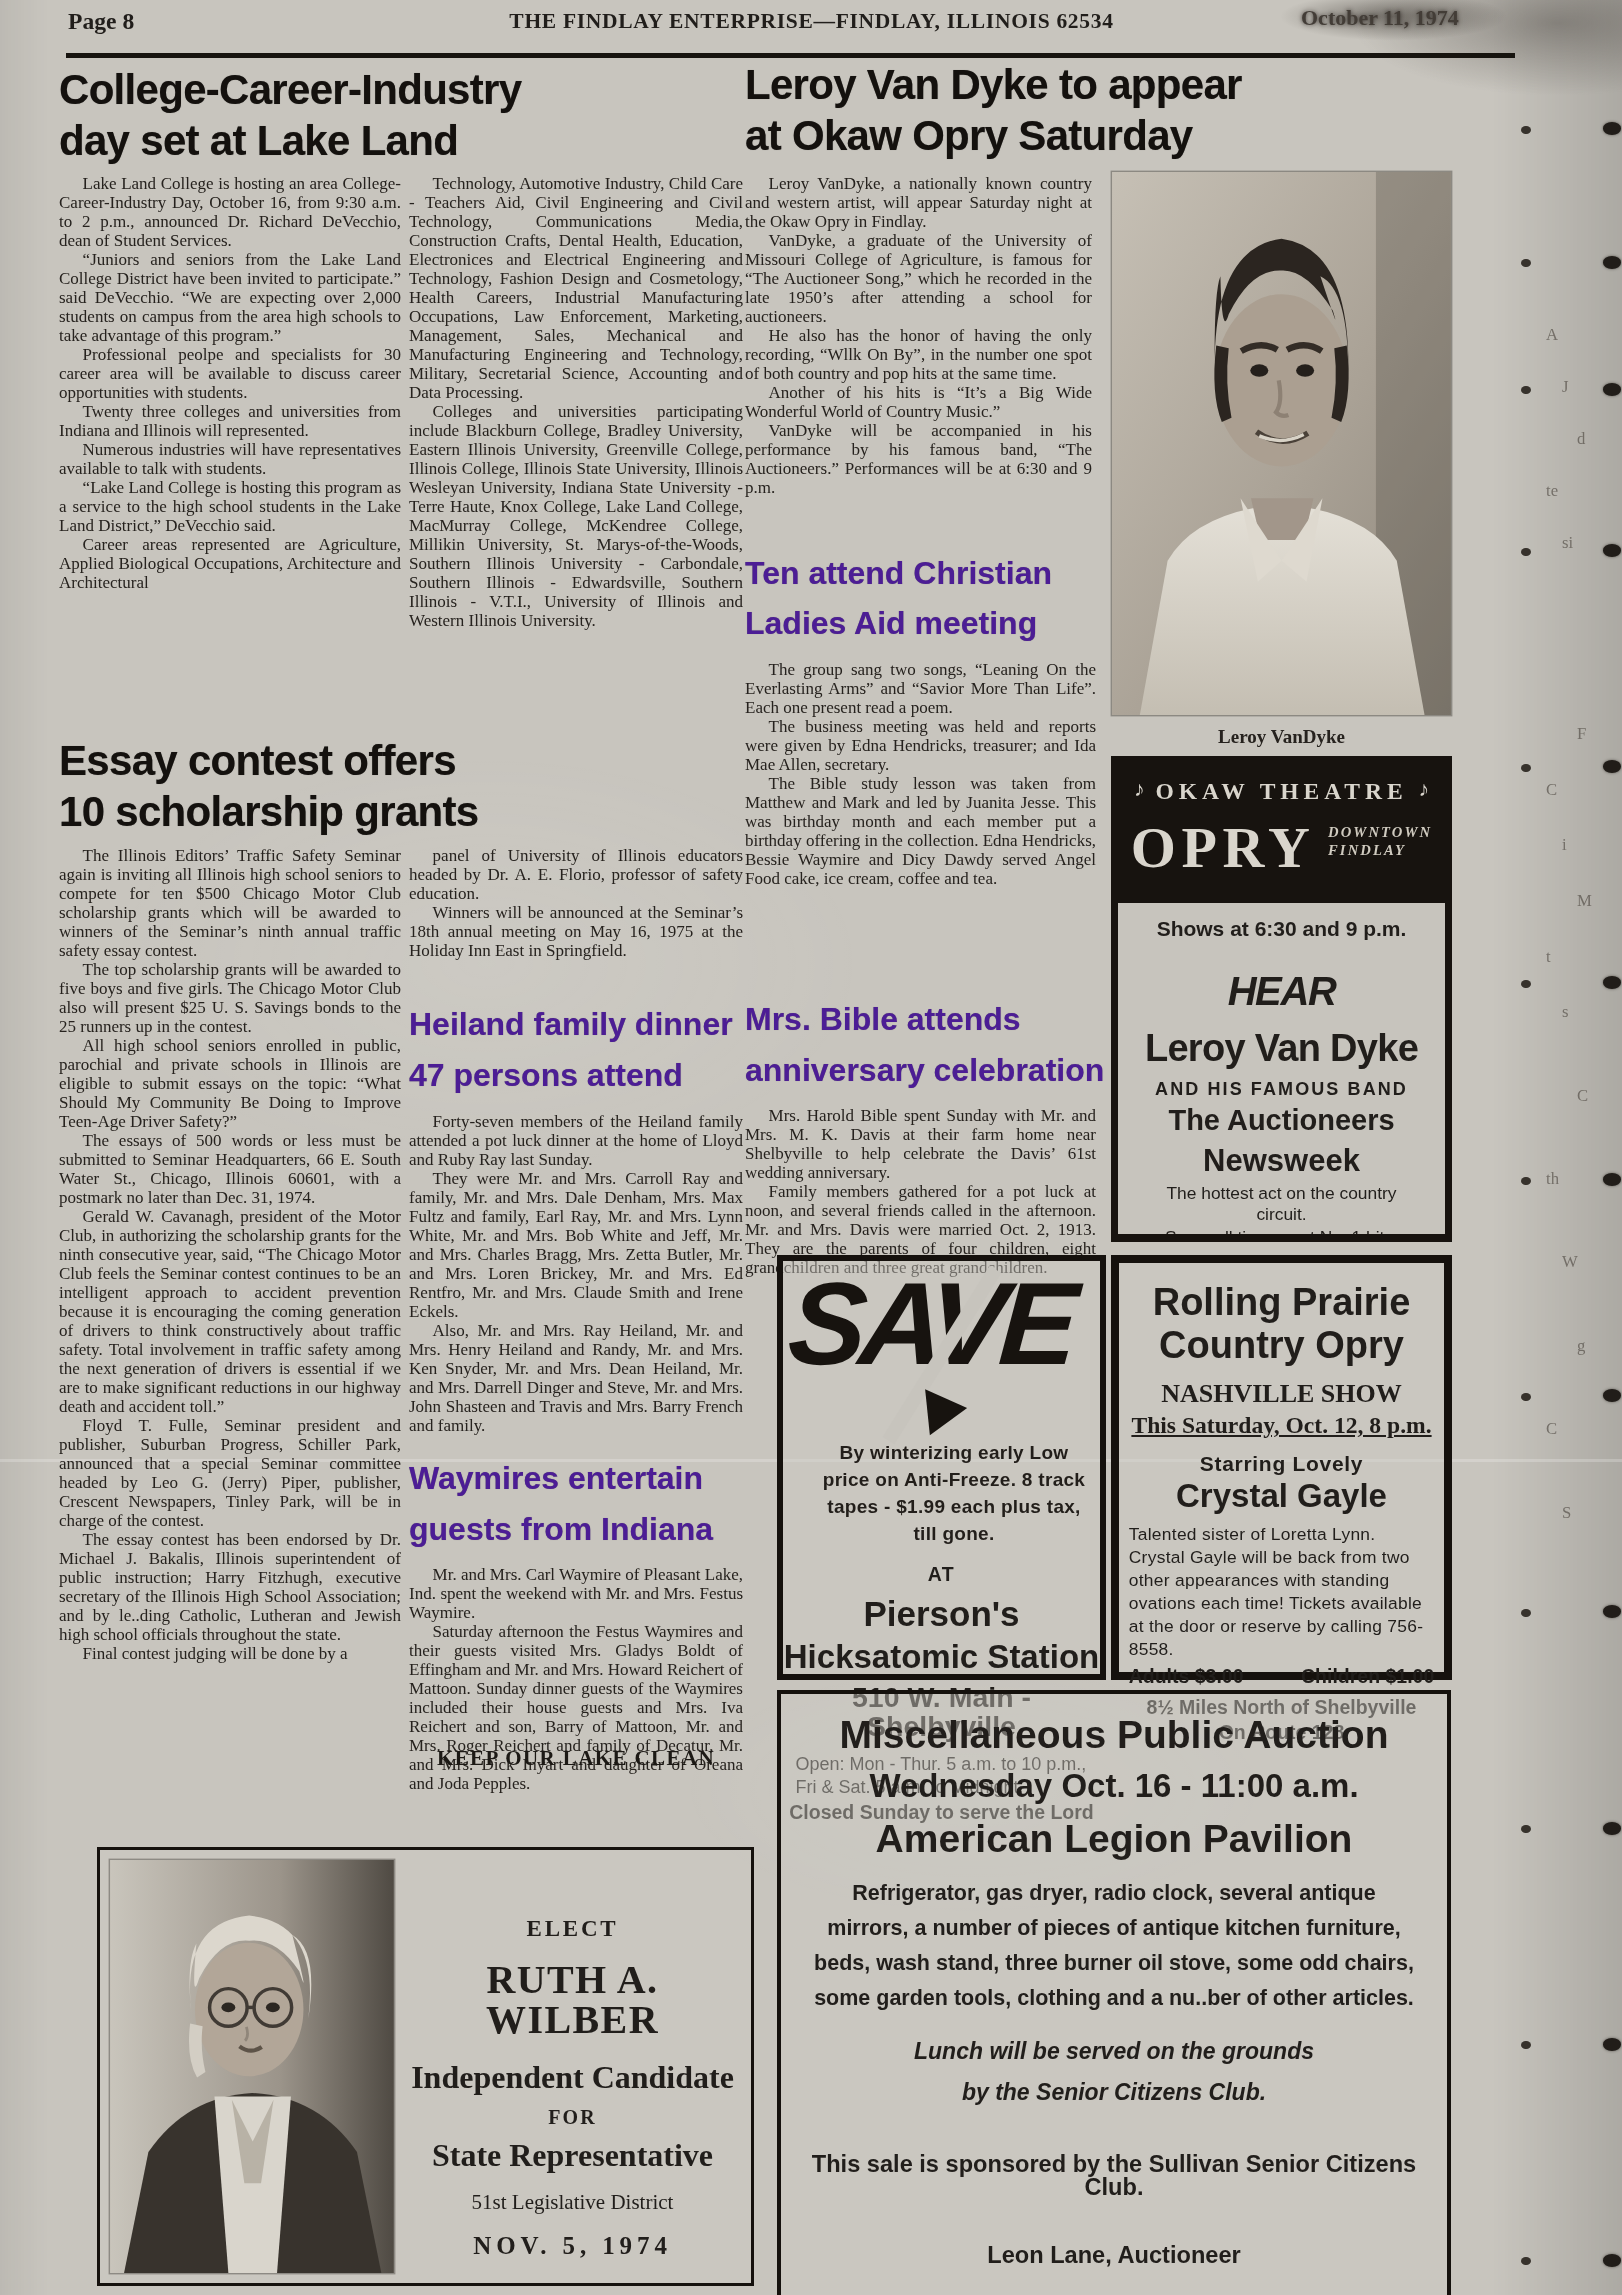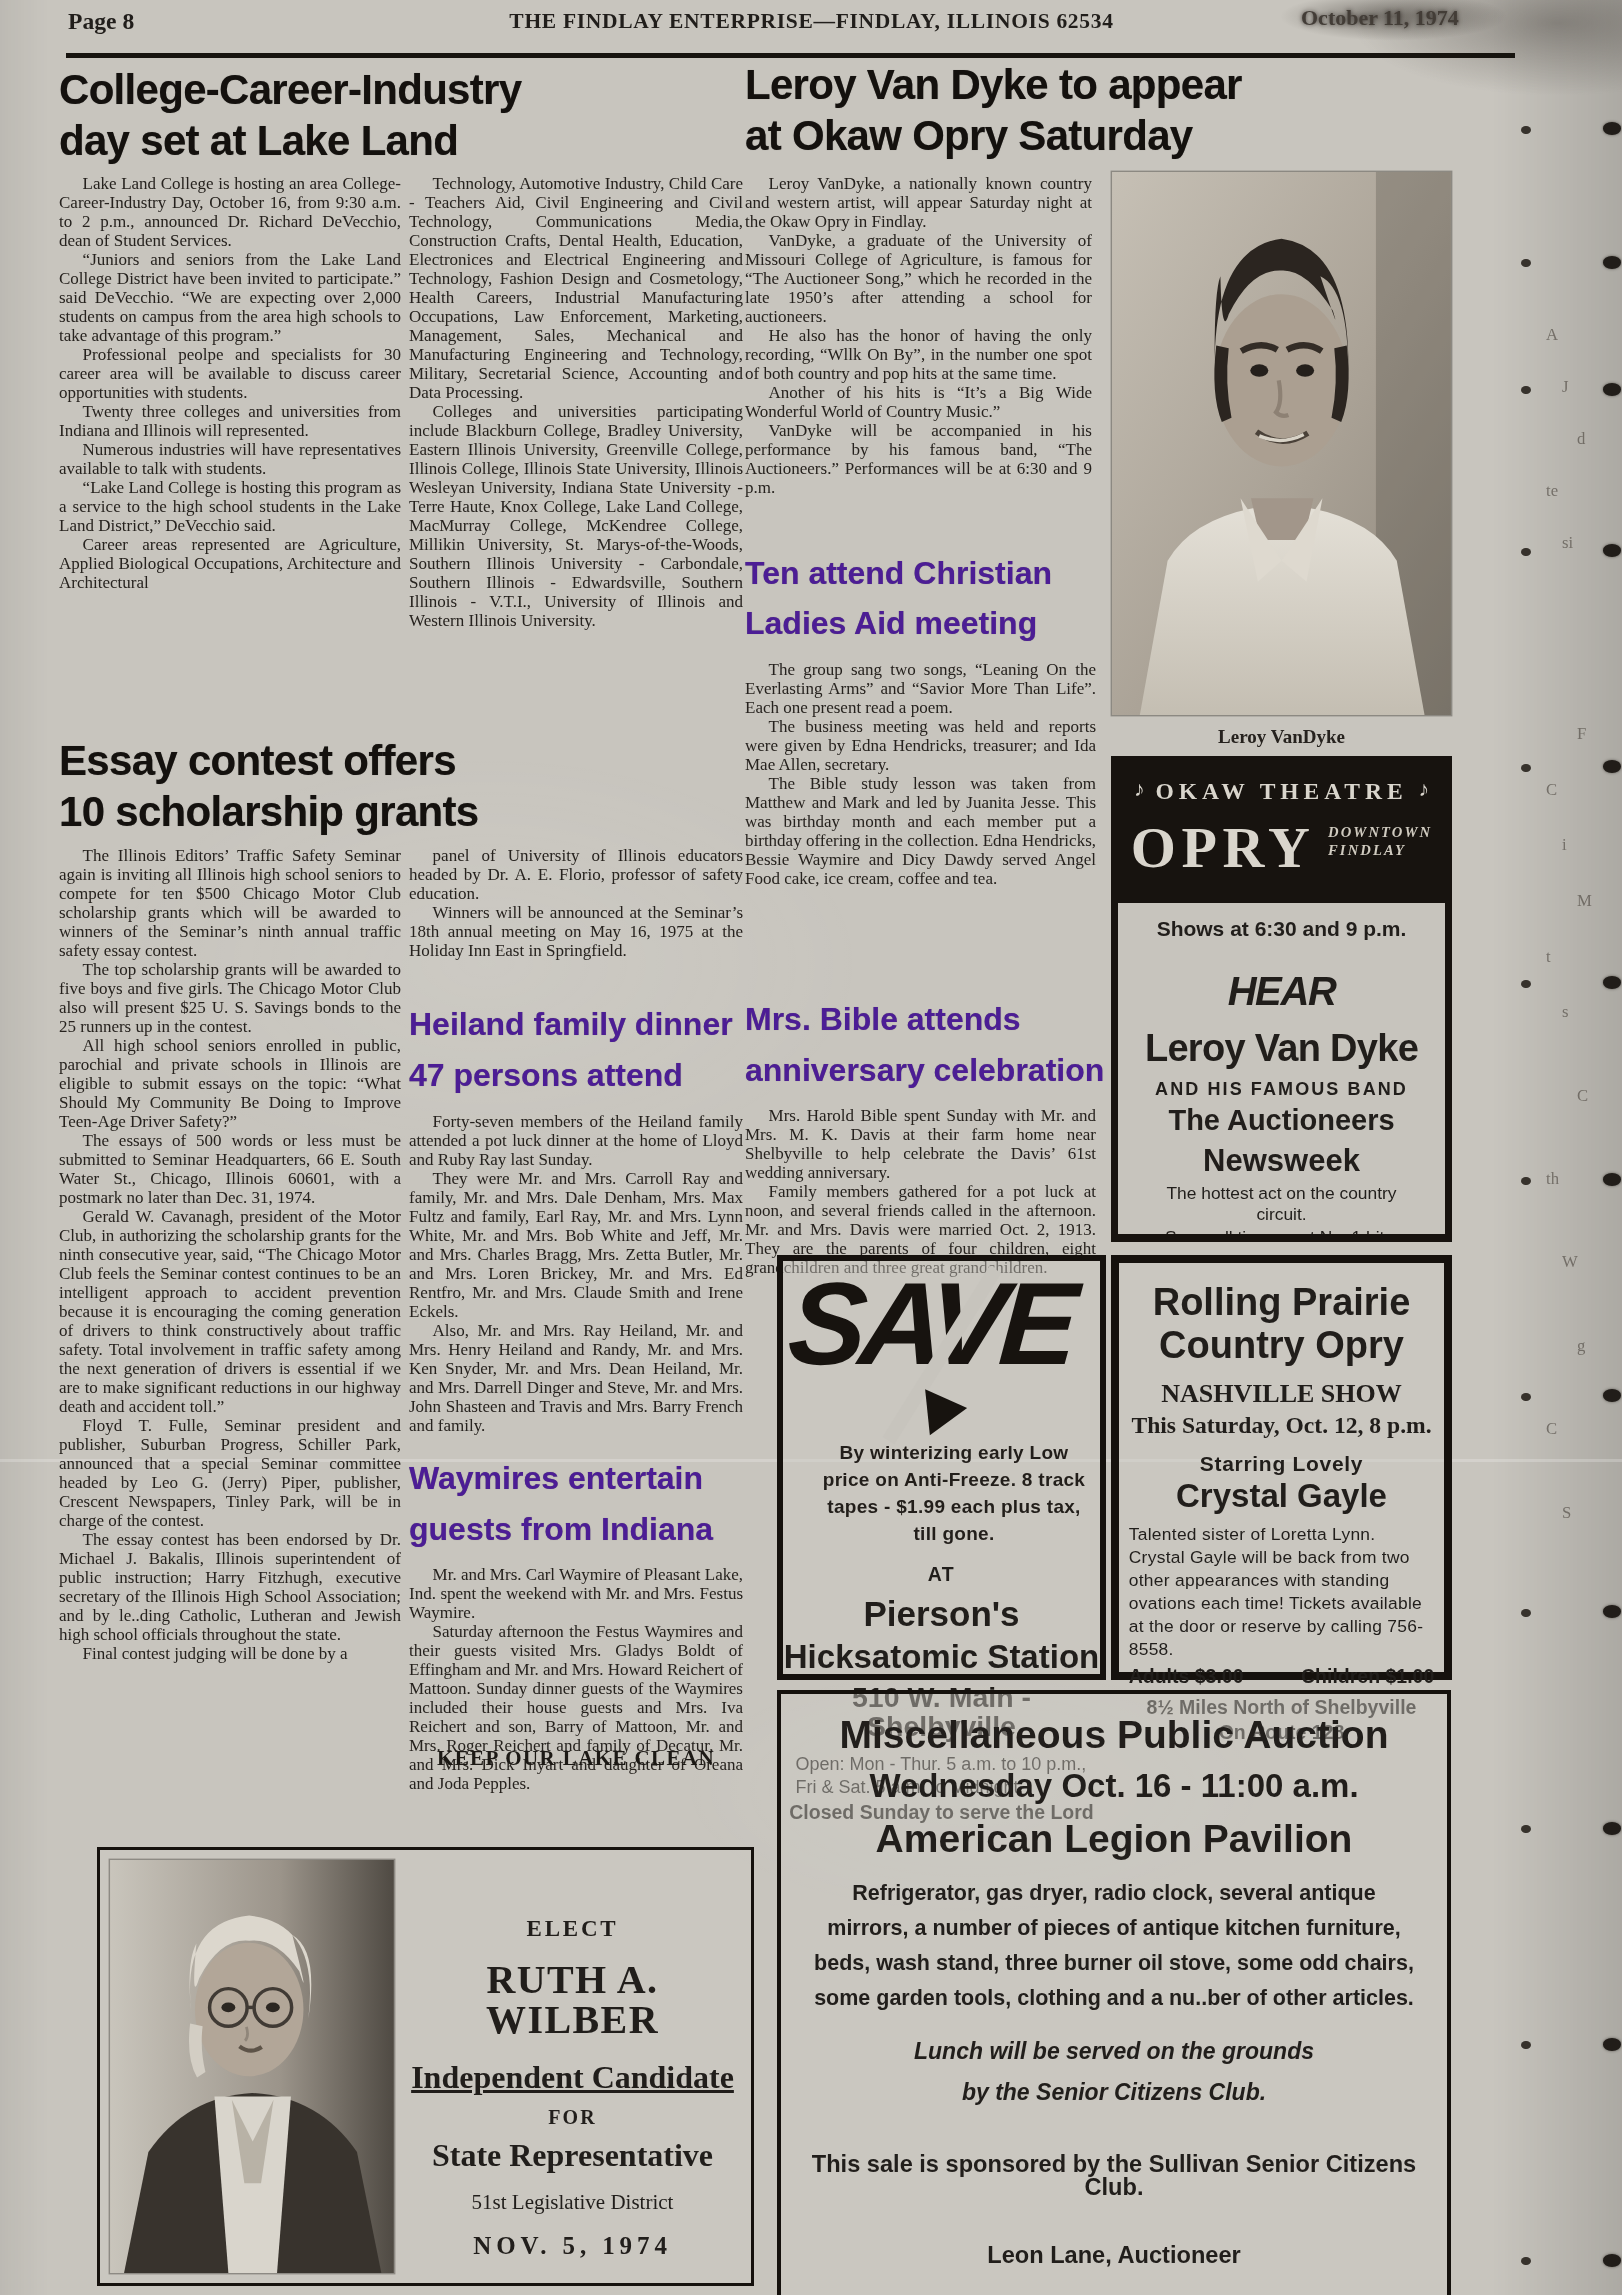--- a/index.html
+++ b/index.html
@@ -60,42 +60,42 @@
   .pierson-at{margin-top:18px;font:700 19.5px/1 "Liberation Sans",sans-serif;letter-spacing:1.4px;}
   .pierson-n1{margin-top:11px;font:800 35px/1 "Liberation Sans",sans-serif;}
   .pierson-n2{margin-top:9.7px;font:800 33px/1 "Liberation Sans",sans-serif;}
   .pierson-addr{margin-top:9.7px;font:800 28.5px/1 "Liberation Sans",sans-serif;}
   .pierson-hours{margin-top:12.5px;font:500 18px/23px "Liberation Sans",sans-serif;text-align:left;padding:0 12.5px;}
   .pierson-closed{margin-top:4.2px;font:700 19.5px/1 "Liberation Sans",sans-serif;}
   
   .rolling{left:1111px;top:1255px;width:341px;height:425px;border:8.3px solid #15110d;}
   .roll-n{margin-top:18px;font:800 38px/43px "Liberation Sans",sans-serif;}
   .roll-nash{margin-top:14px;font:700 26px/1 "Liberation Serif",serif;}
-  .roll-when{margin-top:7px;font:700 23.6px/1 "Liberation Serif",serif;}
+  .roll-when{margin-top:7px;font:700 23.6px/1 "Liberation Serif",serif;text-decoration:underline;}
   .roll-star1{margin-top:15.3px;font:700 21px/1 "Liberation Sans",sans-serif;letter-spacing:0.7px;}
   .roll-star2{margin-top:5.6px;font:800 33px/1 "Liberation Sans",sans-serif;}
   .roll-body{margin:11px 9.7px 0 9.7px;font:500 17.4px/23px "Liberation Sans",sans-serif;text-align:left;letter-spacing:0.3px;}
   .roll-price{margin:5.6px 9.7px 0 9.7px;display:flex;justify-content:space-between;font:700 19.5px/1 "Liberation Sans",sans-serif;}
   .roll-loc{margin-top:8.3px;font:700 19.5px/25px "Liberation Sans",sans-serif;}
   
   .auction{left:777px;top:1690px;width:674px;height:779px;border:4.9px solid #15110d;}
   .auc-title{margin-top:21px;font:800 39px/1 "Liberation Sans",sans-serif;}
   .auc-when{margin-top:15.3px;font:800 33px/1 "Liberation Sans",sans-serif;}
   .auc-where{margin-top:16.7px;font:800 39px/1 "Liberation Sans",sans-serif;}
   .auc-items{margin:18px 32px 0 32px;font:600 21.5px/35px "Liberation Sans",sans-serif;}
   .auc-lunch{margin-top:23.6px;font:italic 700 23px/1 "Liberation Sans",sans-serif;}
   .auc-lunch2{margin-top:18px;font:italic 700 23px/1 "Liberation Sans",sans-serif;}
   .auc-sponsor{margin-top:49px;font:700 23.6px/1 "Liberation Sans",sans-serif;}
   .auc-name{margin-top:44px;font:700 23.6px/1 "Liberation Sans",sans-serif;}
   
   .wilber{left:97px;top:1847px;width:657px;height:439px;border:3.5px solid #15110d;}
   .wilber-text{position:absolute;left:299px;top:0;width:347px;text-align:center;}
   .wil-elect{margin-top:67px;font:700 23px/1 "Liberation Serif",serif;letter-spacing:2.8px;}
   .wil-name{margin-top:19.5px;font:700 40px/1 "Liberation Serif",serif;letter-spacing:1.4px;}
-  .wil-l1{margin-top:21px;font:700 32px/1 "Liberation Serif",serif;text-decoration:underline;}
+  .wil-l1{margin-top:21px;font:700 32px/1 "Liberation Serif",serif;}
   .wil-for{margin-top:14px;font:700 20px/1 "Liberation Serif",serif;letter-spacing:2.1px;}
   .wil-off{margin-top:12.5px;font:700 32px/1 "Liberation Serif",serif;}
   .wil-dist{margin-top:21px;font:21px/1 "Liberation Serif",serif;}
   .wil-date{margin-top:19.5px;font:700 25px/1 "Liberation Serif",serif;letter-spacing:4.9px;}
   
   .hole-outer{position:absolute;width:18px;height:12.5px;border-radius:50%;background:#211d19;box-shadow:0 0 2.8px rgba(30,25,20,.6);}
   .hole-inner{position:absolute;width:9.7px;height:8.3px;border-radius:50%;background:#37322c;}
   .edge-frag{position:absolute;font:16.7px/1 "Liberation Serif",serif;color:rgba(70,64,56,.6);}
   .crease{left:0;top:1459px;width:1623px;height:2.8px;background:rgba(255,255,255,.22);}
 </style>

